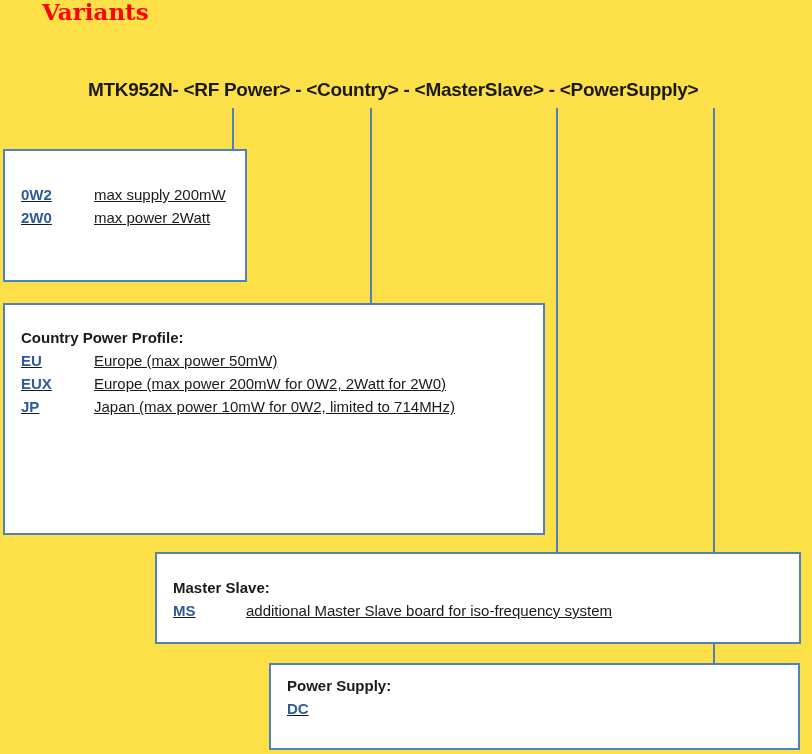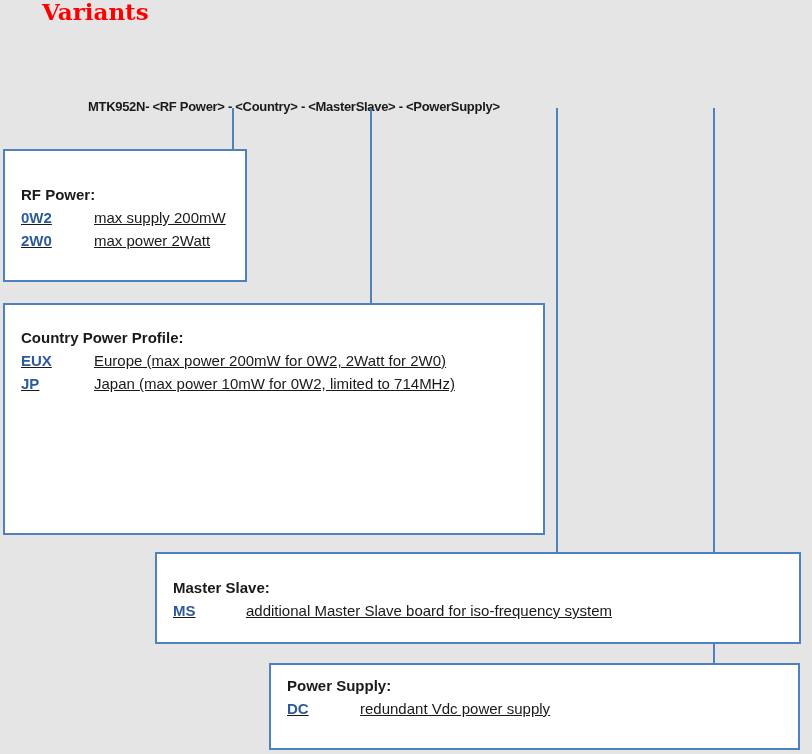--- a/index.html
+++ b/index.html
@@ -5,39 +5,39 @@
   html, body {
     margin: 0;
     padding: 0;
     background: #ffffff;
     font-family: "Liberation Sans", sans-serif;
   }
   .page {
     position: relative;
     width: 812px;
     height: 754px;
-    background: #e5e5e5;
+    background: #fde047;
     overflow: hidden;
   }
   .heading {
     position: absolute;
     left: 42px;
     top: -2px;
     font-family: "DejaVu Serif", serif;
     font-weight: bold;
     font-size: 23px;
     line-height: 27px;
     color: var(--heading, #FF0000);
     white-space: nowrap;
   }
   .model {
     position: absolute;
     left: 88px;
-    top: 94px;
-    font-size: 13px;
+    top: 77px;
+    font-size: 19px;
     line-height: 25px;
     font-weight: bold;
     letter-spacing: -0.3px;
     color: var(--text, #1A1A1A);
     white-space: nowrap;
   }
   .vline {
     position: absolute;
     width: 2px;
     background: var(--connector, #4F81BD);
@@ -87,36 +87,39 @@
   <div class="heading">Variants</div>
 
   <div class="model">MTK952N- &lt;RF Power&gt; - &lt;Country&gt; - &lt;MasterSlave&gt; - &lt;PowerSupply&gt;</div>
 
   <div class="vline" id="line-rf"></div>
   <div class="vline" id="line-country"></div>
   <div class="vline" id="line-ms"></div>
   <div class="vline" id="line-ps"></div>
 
   <div class="box" id="box-rf">
-    <div class="title">RF Power:</div>
     <div class="entries">
         <div class="entry">
           <span class="code">0W2</span>
           <span class="desc">max supply 200mW</span>
         </div>
         <div class="entry">
           <span class="code">2W0</span>
           <span class="desc">max power 2Watt</span>
         </div>
       </div>
   </div>
 
   <div class="box" id="box-country">
     <div class="title">Country Power Profile:</div>
     <div class="entries">
+        <div class="entry">
+          <span class="code">EU</span>
+          <span class="desc">Europe (max power 50mW)</span>
+        </div>
         <div class="entry">
           <span class="code">EUX</span>
           <span class="desc">Europe (max power 200mW for 0W2, 2Watt for 2W0)</span>
         </div>
         <div class="entry">
           <span class="code">JP</span>
           <span class="desc">Japan (max power 10mW for 0W2, limited to 714MHz)</span>
         </div>
       </div>
   </div>
@@ -129,18 +132,17 @@
           <span class="desc">additional Master Slave board for iso-frequency system</span>
         </div>
       </div>
   </div>
 
   <div class="box" id="box-ps">
     <div class="title">Power Supply:</div>
     <div class="entries">
         <div class="entry">
           <span class="code">DC</span>
-          <span class="desc">redundant Vdc power supply</span>
         </div>
       </div>
   </div>
 
 </div>
 
 </body></html>

